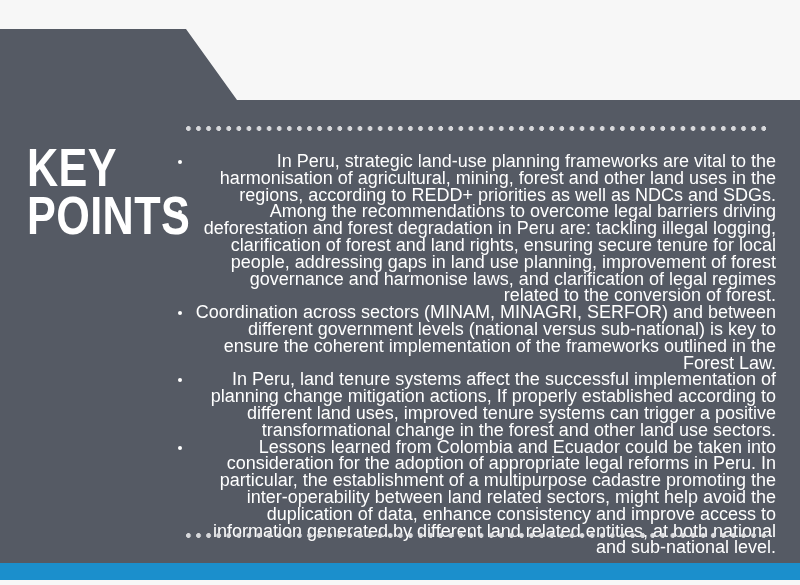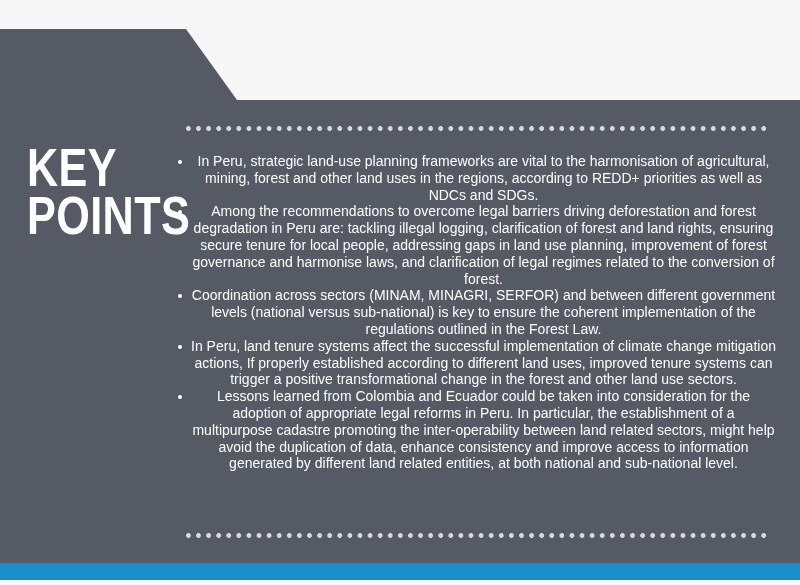--- a/index.html
+++ b/index.html
@@ -93,23 +93,23 @@
     margin: 0;
     padding: 0;
     list-style: none;
     color: #ffffff;
   }
   .points li {
     position: relative;
     padding-left: 15px;
     margin: 0 0 0 0;
     font-family: "Liberation Sans Narrow", "Liberation Sans", sans-serif;
-    font-size: 14px;
+    font-size: 18px;
     line-height: 16.8px;
-    text-align: center;
+    text-align: right;
   }
   .points li::before {
     content: "";
     position: absolute;
     left: 2px;
     top: 7px;
     width: 4px;
     height: 4px;
     border-radius: 50%;
     background: #ffffff;
@@ -125,22 +125,22 @@
   <div class="dotrule top"></div>
 
   <div class="title">
     <span class="line">KEY</span>
     <span class="line">POINTS</span>
   </div>
 
   <ul class="points">
     <li>In Peru, strategic land-use planning frameworks are vital to the harmonisation of agricultural, mining, forest and other land uses in the regions, according to REDD+ priorities as well as NDCs and SDGs.</li>
     <li>Among the recommendations to overcome legal barriers driving deforestation and forest degradation in Peru are: tackling illegal logging, clarification of forest and land rights, ensuring secure tenure for local people, addressing gaps in land use planning, improvement of forest governance and harmonise laws, and clarification of legal regimes related to the conversion of forest.</li>
-    <li>Coordination across sectors (MINAM, MINAGRI, SERFOR) and between different government levels (national versus sub-national) is key to ensure the coherent implementation of the regulations outlined in the Forest Law.</li>
-    <li>In Peru, land tenure systems affect the successful implementation of climate change mitigation actions, If properly established according to different land uses, improved tenure systems can trigger a positive transformational change in the forest and other land use sectors.</li>
+    <li>Coordination across sectors (MINAM, MINAGRI, SERFOR) and between different government levels (national versus sub-national) is key to ensure the coherent implementation of the frameworks outlined in the Forest Law.</li>
+    <li>In Peru, land tenure systems affect the successful implementation of planning change mitigation actions, If properly established according to different land uses, improved tenure systems can trigger a positive transformational change in the forest and other land use sectors.</li>
     <li>Lessons learned from Colombia and Ecuador could be taken into consideration for the adoption of appropriate legal reforms in Peru. In particular, the establishment of a multipurpose cadastre promoting the inter-operability between land related sectors, might help avoid the duplication of data, enhance consistency and improve access to information generated by different land related entities, at both national and sub-national level.</li>
   </ul>
 
   <div class="dotrule bottom"></div>
 
   <div class="bar-blue"></div>
   <div class="bar-bottom-gap"></div>
 
 </div>
 

